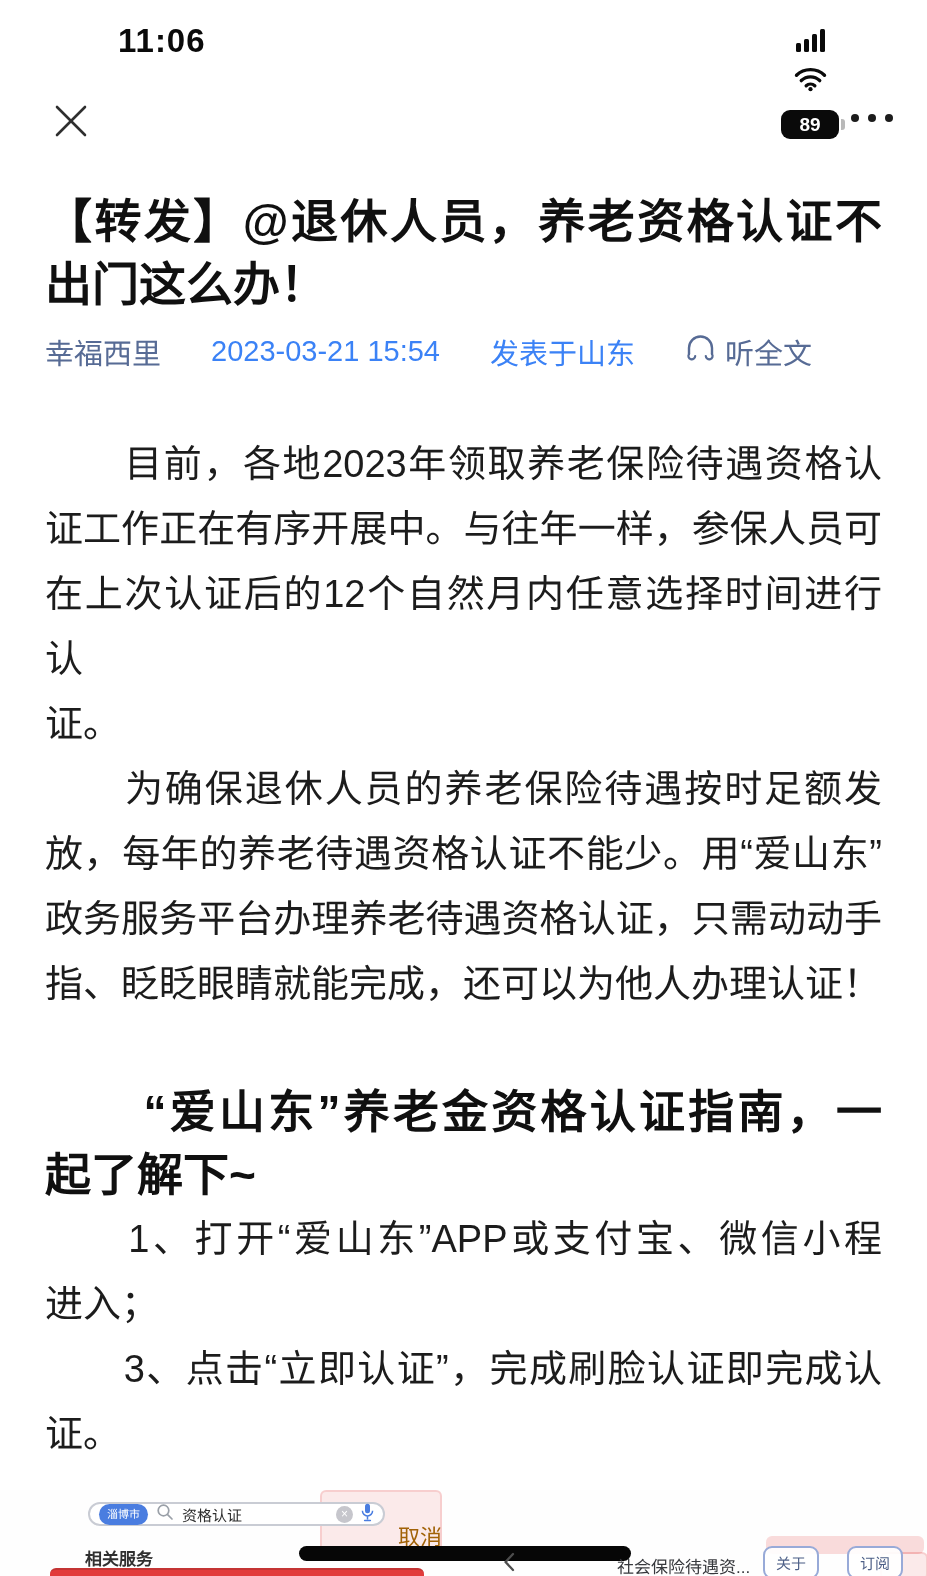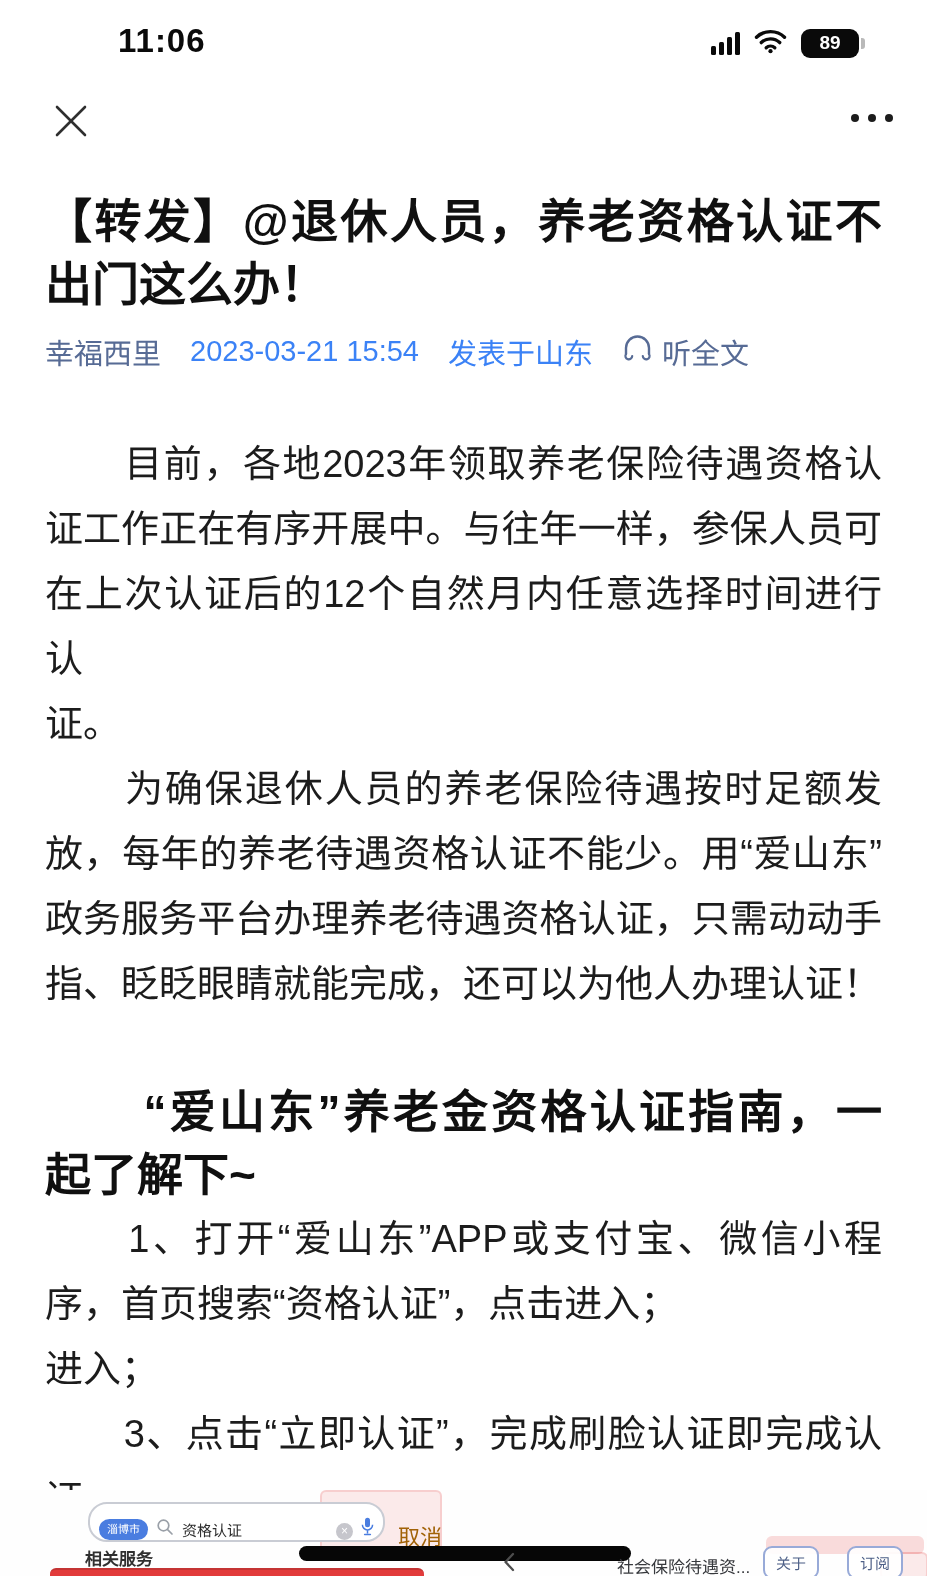--- a/index.html
+++ b/index.html
@@ -2,63 +2,63 @@
 <html lang="zh-CN"><head>
 <meta charset="utf-8">
 <style>
   html,body{margin:0;padding:0;background:#fff;}
   body{width:927px;height:1576px;overflow:hidden;font-family:"Liberation Sans","DejaVu Sans",sans-serif;}
   .page{position:relative;width:927px;height:1576px;background:#ffffff;}
 
   
   .status-bar{position:relative;height:64px;}
   .time{position:absolute;left:118px;top:22px;font-size:33px;font-weight:700;color:#0a0a0a;letter-spacing:1px;}
-  .status-icons{position:absolute;right:68px;top:28px;display:flex;align-items:center;gap:14px;}
+  .status-icons{position:absolute;right:88px;top:28px;display:flex;align-items:center;gap:14px;flex-direction:column;}
   .sig{display:flex;align-items:flex-end;gap:3px;height:24px;}
   .sig span{width:5px;background:#0a0a0a;border-radius:1.5px;display:block;}
   .sig .b1{height:9px}.sig .b2{height:13px}.sig .b3{height:18px}.sig .b4{height:23px}
   .battery{position:relative;width:58px;height:29px;background:#0a0a0a;border-radius:9px;
            display:flex;align-items:center;justify-content:center;}
   .battery .pct{color:#fff;font-size:19px;font-weight:700;}
   .battery .nub{position:absolute;right:-6px;top:9px;width:4px;height:11px;background:#b9b9b9;border-radius:0 3px 3px 0;}
 
   
   .nav-bar{position:relative;height:56px;margin-top:24px;}
   .close-x{position:absolute;left:50px;top:12px;width:42px;height:42px;cursor:pointer;}
   .more-dots{position:absolute;right:34px;top:26px;display:flex;gap:9px;cursor:pointer;}
   .more-dots span{width:8px;height:8px;border-radius:50%;background:#1c1c1c;display:block;}
 
   
   .title{margin:46px 45px 0;color:#101010;}
   .title .line{font-size:47px;font-weight:700;line-height:63px;text-align:justify;text-align-last:justify;}
   .title .line.last{text-align-last:left;}
 
-  .meta{margin:14px 45px 0;display:flex;align-items:center;gap:29px;font-size:29px;white-space:nowrap;}
+  .meta{margin:14px 45px 0;display:flex;align-items:center;gap:50px;font-size:29px;white-space:nowrap;}
   .author{color:#576b95;cursor:pointer;}
   .date,.loc{color:#3b82f6;}
   .listen{color:#576b95;display:flex;align-items:center;gap:9px;cursor:pointer;}
 
   .article-body{margin:60px 45px 0;color:#1c1c1c;}
   .block{margin:0;}
   .block .line{text-align:justify;text-align-last:justify;}
   .block .line.last{text-align-last:left;}
   .block.p .line{font-size:38px;line-height:65px;}
   .block.h{margin-top:64px;}
   .block.h .line{font-size:46px;font-weight:700;line-height:63px;color:#101010;}
 
   
   .embed{position:absolute;left:0;top:1490px;width:927px;height:86px;background:#fefefe;cursor:pointer;}
   .watermark{position:absolute;background:rgba(226,59,59,0.10);border:2px solid rgba(226,59,59,0.16);border-radius:6px;}
   .wm1{left:320px;top:0;width:118px;height:60px;}
   .wm2{left:766px;top:46px;width:158px;height:18px;border:none;background:rgba(226,59,59,0.18);}
   .wm3{left:880px;top:62px;width:44px;height:24px;}
 
-  .search-field{position:absolute;left:88px;top:12px;width:297px;height:40px;background:#fff;
+  .search-field{position:absolute;left:88px;top:12px;width:297px;height:24px;background:#fff;
       border:2px solid #c9ccd4;border-radius:19px;box-sizing:border-box;
-      display:flex;align-items:flex-end;padding:0 9px;gap:8px;}
+      display:flex;align-items:center;padding:0 9px;gap:8px;}
   .city-pill{background:#4a7de0;color:#fff;font-size:11px;line-height:11px;padding:5px 8px;border-radius:11px;white-space:nowrap;cursor:pointer;}
   .query{font-size:15px;color:#2e2e2e;flex:1;}
   .clear-circ{width:17px;height:17px;border-radius:50%;background:#c6c6cc;color:#fff;font-size:12px;line-height:17px;
       text-align:center;cursor:pointer;flex:0 0 auto;}
   .cancel{position:absolute;left:398px;top:17px;font-size:22px;color:#a16207;cursor:pointer;margin-top:12px;}
   .related{position:absolute;left:85px;top:55px;font-size:17px;font-weight:700;color:#303030;}
   .redact-pill{position:absolute;left:299px;top:56px;width:332px;height:15px;background:#060606;border-radius:8px;}
   .back-chevron{position:absolute;left:503px;top:62px;cursor:pointer;}
   .mini-title{position:absolute;left:617px;top:63px;font-size:17px;color:#37393d;}
   .mini-btn{position:absolute;top:56px;padding:4px 11px;border:2px solid #98aad8;border-radius:9px;
@@ -144,21 +144,20 @@
         <div class="line">放，每年的养老待遇资格认证不能少。用“爱山东”</div>
         <div class="line">政务服务平台办理养老待遇资格认证，只需动动手</div>
         <div class="line last">指、眨眨眼睛就能完成，还可以为他人办理认证！</div>
       </div>
       <div class="block h">
         <div class="line">　　“爱山东”养老金资格认证指南，一</div>
         <div class="line last">起了解下~</div>
       </div>
       <div class="block p">
         <div class="line">　　1、打开“爱山东”APP或支付宝、微信小程</div>
-        <div class="line last">序，首页搜索“资格认证”，点击进入；</div>
       </div>
       <div class="block p">
         <div class="line last">进入；</div>
       </div>
       <div class="block p">
         <div class="line">　　3、点击“立即认证”，完成刷脸认证即完成认</div>
         <div class="line last">证。</div>
       </div>
     </div>
 

